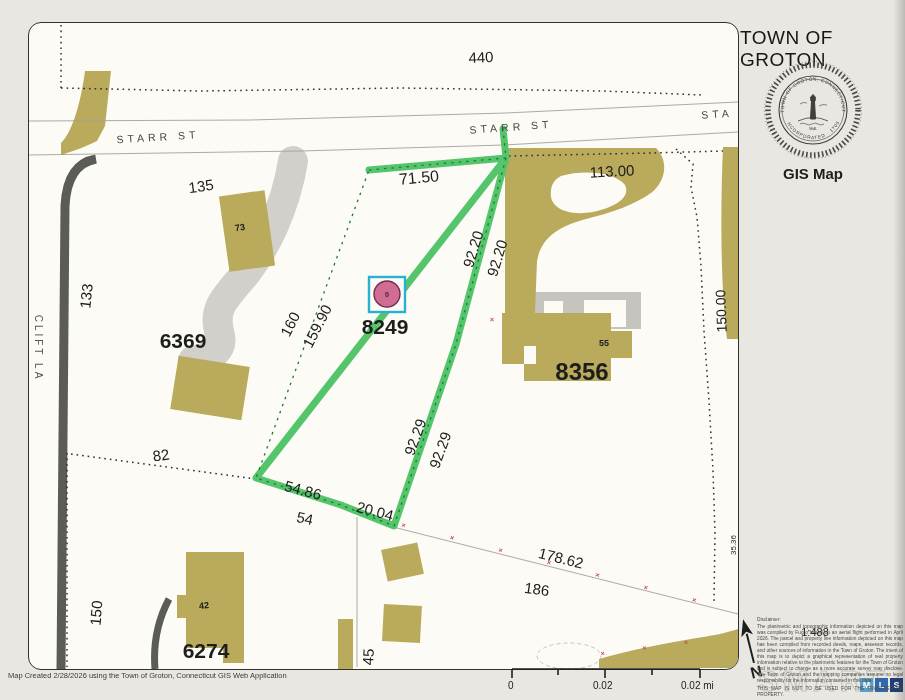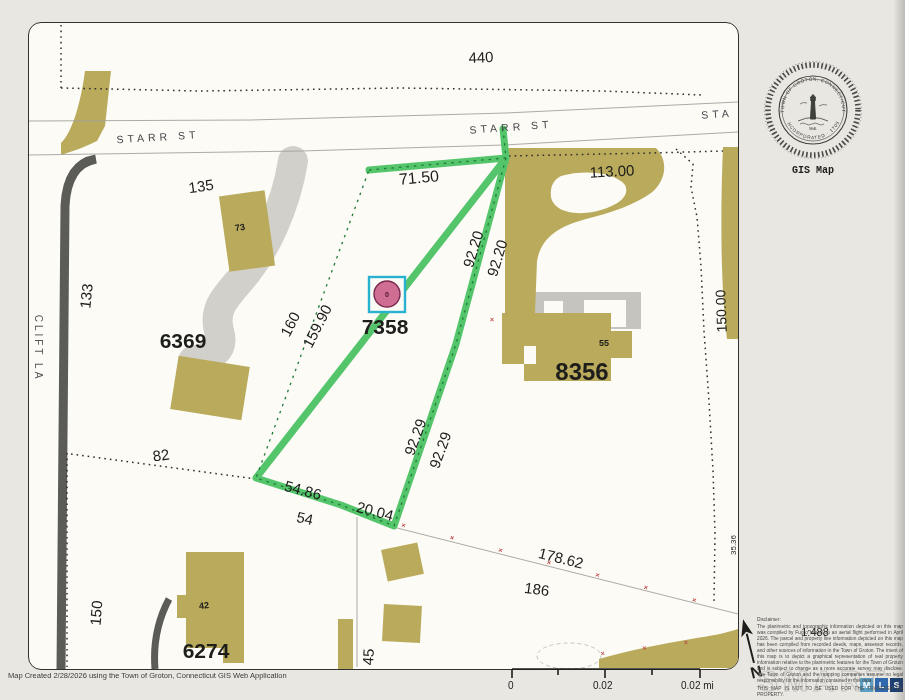--- a/index.html
+++ b/index.html
@@ -7,21 +7,21 @@
        background:#e9e7e2;font-family:"Liberation Sans",sans-serif;color:#1d1d1b;}
   #stage{position:absolute;inset:0;}
   #map-frame{position:absolute;left:28px;top:22px;width:709px;height:646px;
              background:#fcfbf6;border:1.6px solid #32322e;border-radius:13px;overflow:hidden;}
   #map-svg{position:absolute;left:0;top:0;}
   #map-labels{position:absolute;left:0;top:0;width:905px;height:700px;pointer-events:none;}
   .map-label{position:absolute;white-space:nowrap;color:#1d1d1b;line-height:1;}
   .hdr-title{position:absolute;left:740px;top:27px;width:160px;font-size:19px;
              letter-spacing:.5px;color:#161614;}
   .gis-map{position:absolute;left:760px;top:165px;width:106px;text-align:center;
-           font-size:10px;font-weight:700;font-family:Liberation Mono, monospace;}
+           font-size:15px;font-weight:700;}
   .scale-ratio{position:absolute;left:785px;top:598px;width:60px;text-align:center;font-size:11px;margin-top:28px;}
   .scalebar-label{position:absolute;font-size:10px;color:#222;}
   #disclaimer{position:absolute;left:757px;top:616px;width:146px;font-size:9.6px;
               transform:scale(.5);transform-origin:top left;width:292px;color:#4b4b47;}
   #disclaimer .d-title{margin-bottom:4px;}
   #disclaimer p{margin:0 0 3px 0;text-align:justify;line-height:1.25;}
   #disclaimer .caps{margin-bottom:6px;}
   #smart-watermark{position:absolute;left:758px;top:664px;font-size:30px;font-weight:700;
                    letter-spacing:5px;color:rgba(0,0,0,0);-webkit-text-stroke:1.1px #c6c4c0;}
   .mls-sq{position:absolute;width:13px;height:14px;color:#fff;font-size:9px;font-weight:700;
@@ -118,39 +118,40 @@
       <span class="map-label" style="left: 612px; top: 171px; font-size: 15px; transform: translate(-50%, -50%) rotate(-3deg);">113.00</span>
       <span class="map-label" style="left: 201px; top: 186px; font-size: 15px; transform: translate(-50%, -50%) rotate(-8deg);">135</span>
       <span class="map-label" style="left: 240px; top: 228px; font-size: 9px; transform: translate(-50%, -50%) rotate(-10deg); font-weight: 700;">73</span>
       <span class="map-label" style="left: 86px; top: 296px; font-size: 15px; transform: translate(-50%, -50%) rotate(-84deg);">133</span>
       <span class="map-label" style="left: 183px; top: 340px; font-size: 21px; transform: translate(-50%, -50%) rotate(0deg); font-weight: 700;">6369</span>
       <span class="map-label" style="left: 290px; top: 324px; font-size: 15px; transform: translate(-50%, -50%) rotate(-63deg);">160</span>
       <span class="map-label" style="left: 317px; top: 326px; font-size: 15px; transform: translate(-50%, -50%) rotate(-63deg);">159.90</span>
       <span class="map-label" style="left: 419px; top: 178px; font-size: 16px; transform: translate(-50%, -50%) rotate(-5deg);">71.50</span>
       <span class="map-label" style="left: 473px; top: 249px; font-size: 15px; transform: translate(-50%, -50%) rotate(-73deg);">92.20</span>
       <span class="map-label" style="left: 497px; top: 258px; font-size: 15px; transform: translate(-50%, -50%) rotate(-73deg);">92.20</span>
-      <span class="map-label" style="left: 385px; top: 326px; font-size: 21px; transform: translate(-50%, -50%) rotate(0deg); font-weight: 700;">7358</span>
+      <span class="map-label" style="left: 385px; top: 326px; font-size: 21px; transform: translate(-50%, -50%) rotate(0deg); font-weight: 700;">8249</span>
       <span class="map-label" style="left: 556px; top: 343px; font-size: 9px; transform: translate(-50%, -50%) rotate(0deg); font-weight: 700; margin-left: 48px;">55</span>
       <span class="map-label" style="left: 582px; top: 372px; font-size: 24px; transform: translate(-50%, -50%) rotate(0deg); font-weight: 700;">8356</span>
       <span class="map-label" style="left: 415px; top: 437px; font-size: 15px; transform: translate(-50%, -50%) rotate(-70deg);">92.29</span>
       <span class="map-label" style="left: 440px; top: 450px; font-size: 15px; transform: translate(-50%, -50%) rotate(-70deg);">92.29</span>
       <span class="map-label" style="left: 161px; top: 455px; font-size: 15px; transform: translate(-50%, -50%) rotate(-8deg);">82</span>
       <span class="map-label" style="left: 303px; top: 490px; font-size: 15px; transform: translate(-50%, -50%) rotate(15deg);">54.86</span>
       <span class="map-label" style="left: 375px; top: 511px; font-size: 15px; transform: translate(-50%, -50%) rotate(15deg);">20.04</span>
       <span class="map-label" style="left: 305px; top: 518px; font-size: 15px; transform: translate(-50%, -50%) rotate(12deg);">54</span>
       <span class="map-label" style="left: 96px; top: 613px; font-size: 15px; transform: translate(-50%, -50%) rotate(-85deg);">150</span>
       <span class="map-label" style="left: 204px; top: 606px; font-size: 9px; transform: translate(-50%, -50%) rotate(-5deg); font-weight: 700;">42</span>
       <span class="map-label" style="left: 206px; top: 650px; font-size: 21px; transform: translate(-50%, -50%) rotate(0deg); font-weight: 700;">6274</span>
       <span class="map-label" style="left: 561px; top: 558px; font-size: 15px; transform: translate(-50%, -50%) rotate(14deg);">178.62</span>
       <span class="map-label" style="left: 537px; top: 589px; font-size: 15px; transform: translate(-50%, -50%) rotate(8deg);">186</span>
       <span class="map-label" style="left: 368px; top: 657px; font-size: 15px; transform: translate(-50%, -50%) rotate(-87deg);">45</span>
       <span class="map-label" style="left: 721px; top: 311px; font-size: 14px; transform: translate(-50%, -50%) rotate(-92deg);">150.00</span>
       <span class="map-label" style="left: 734px; top: 545px; font-size: 8px; transform: translate(-50%, -50%) rotate(-90deg);">35.36</span>
     </div>
 
+  <div class="hdr-title">TOWN OF GROTON</div>
 
   <svg width="110" height="110" style="position:absolute;left:758px;top:55px;" viewBox="-55 -55 110 110" xmlns="http://www.w3.org/2000/svg">
     <circle r="45" fill="none" stroke="#4a4a46" stroke-width="5.5" stroke-dasharray="1.6 2.4"></circle>
     <circle r="48.5" fill="none" stroke="#6a6a66" stroke-width="0.8" stroke-dasharray="1 2.5"></circle>
     <circle r="34" fill="none" stroke="#3f3f3b" stroke-width="1.1"></circle>
     <circle r="31" fill="none" stroke="#3f3f3b" stroke-width="0.6"></circle>
     <defs>
       <path id="sealtop" d="M -28.5,5 A 29 29 0 1 1 28.5,5"></path>
       <path id="sealbot" d="M -26,13 A 29 29 0 0 0 26,13"></path>
     </defs>

